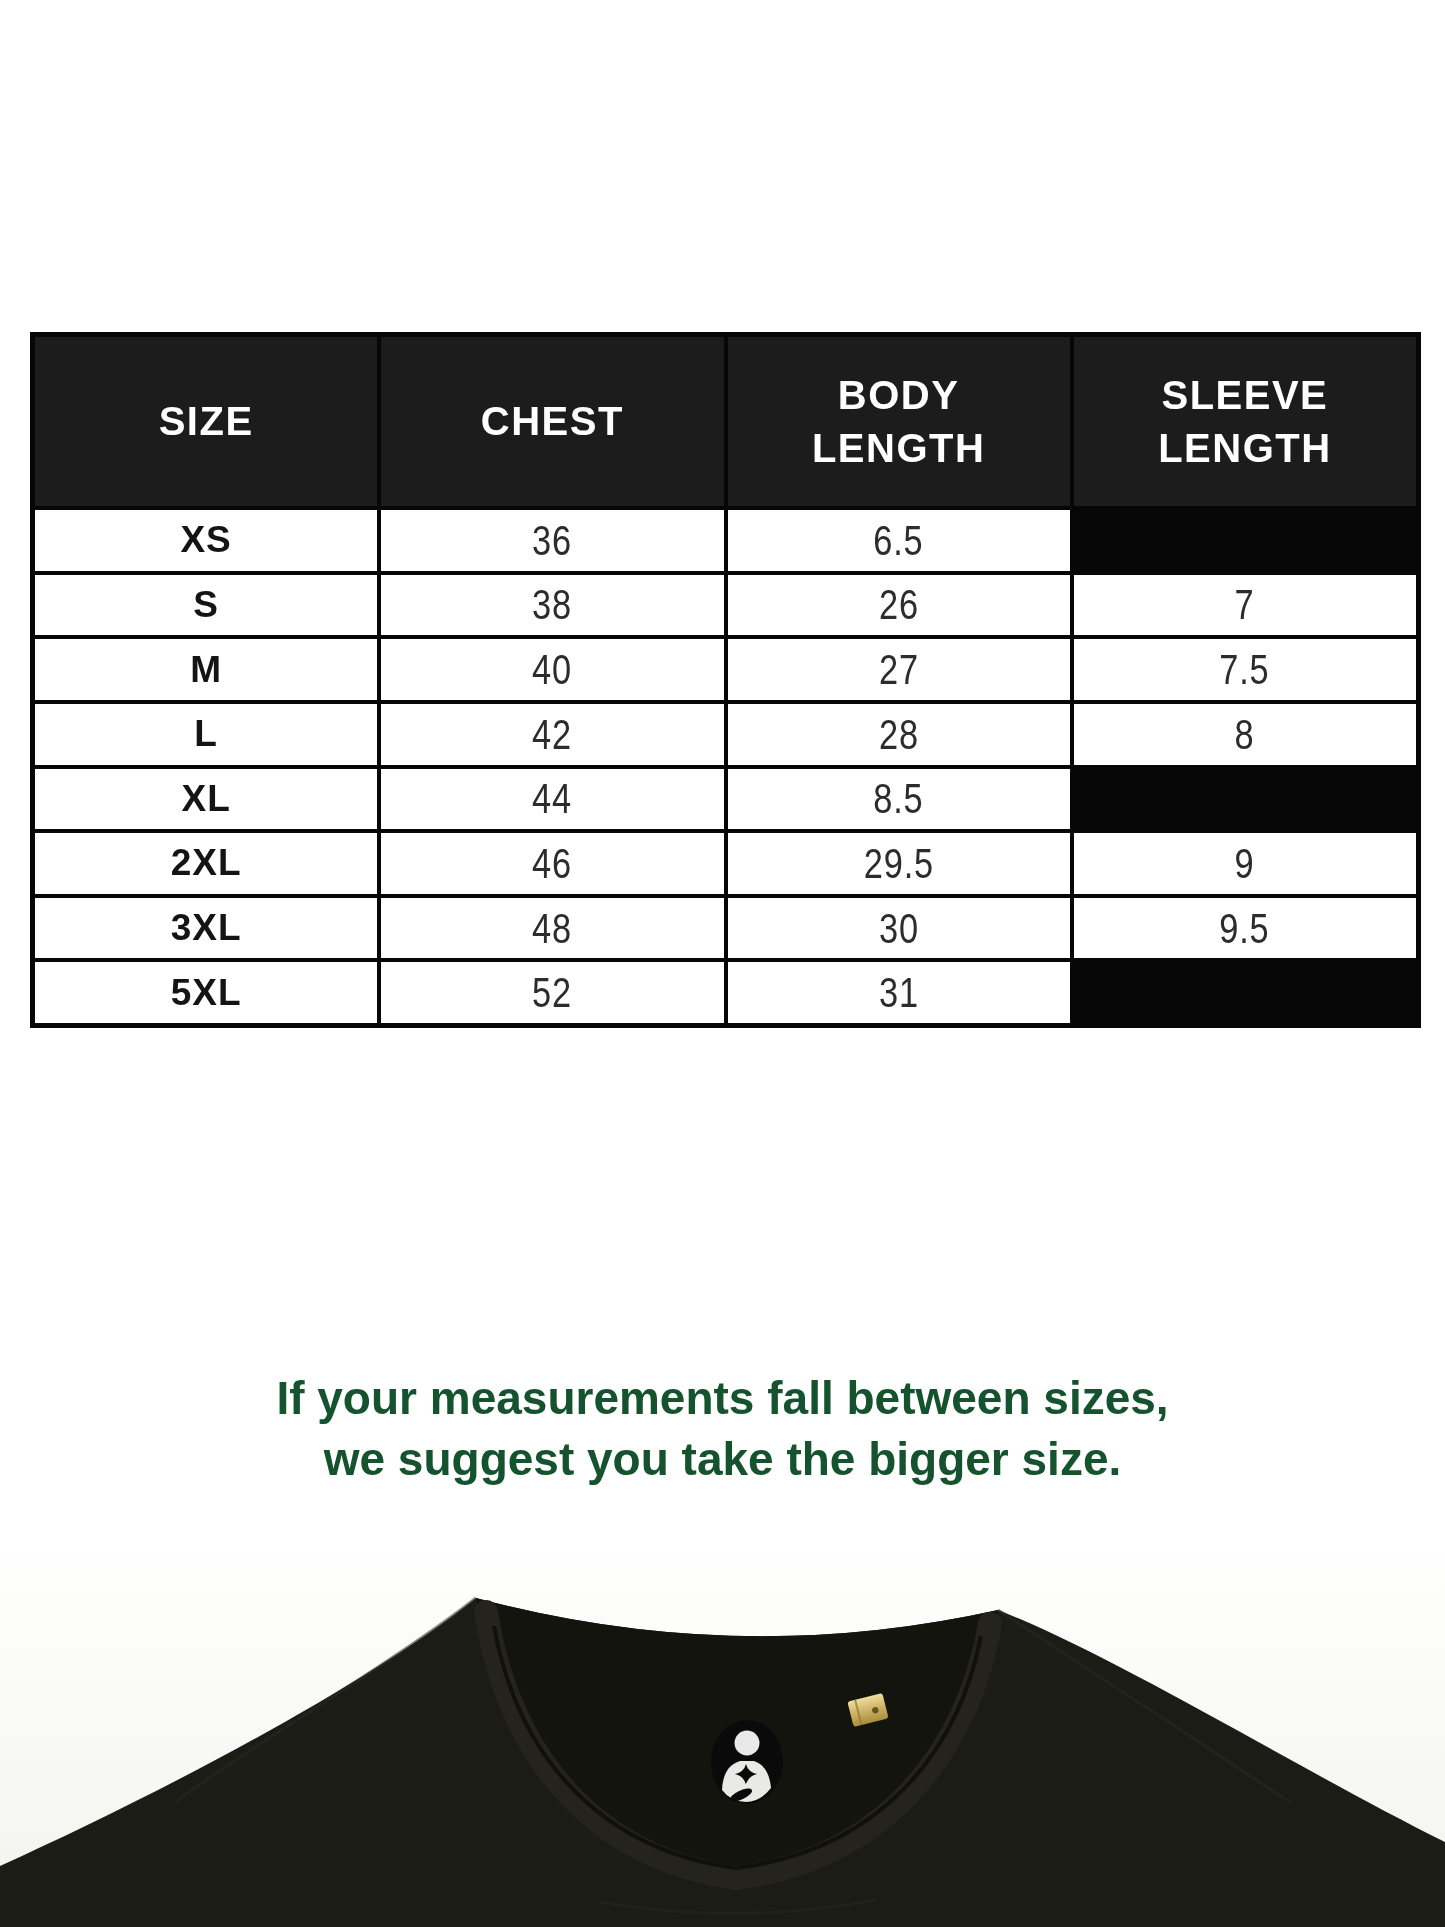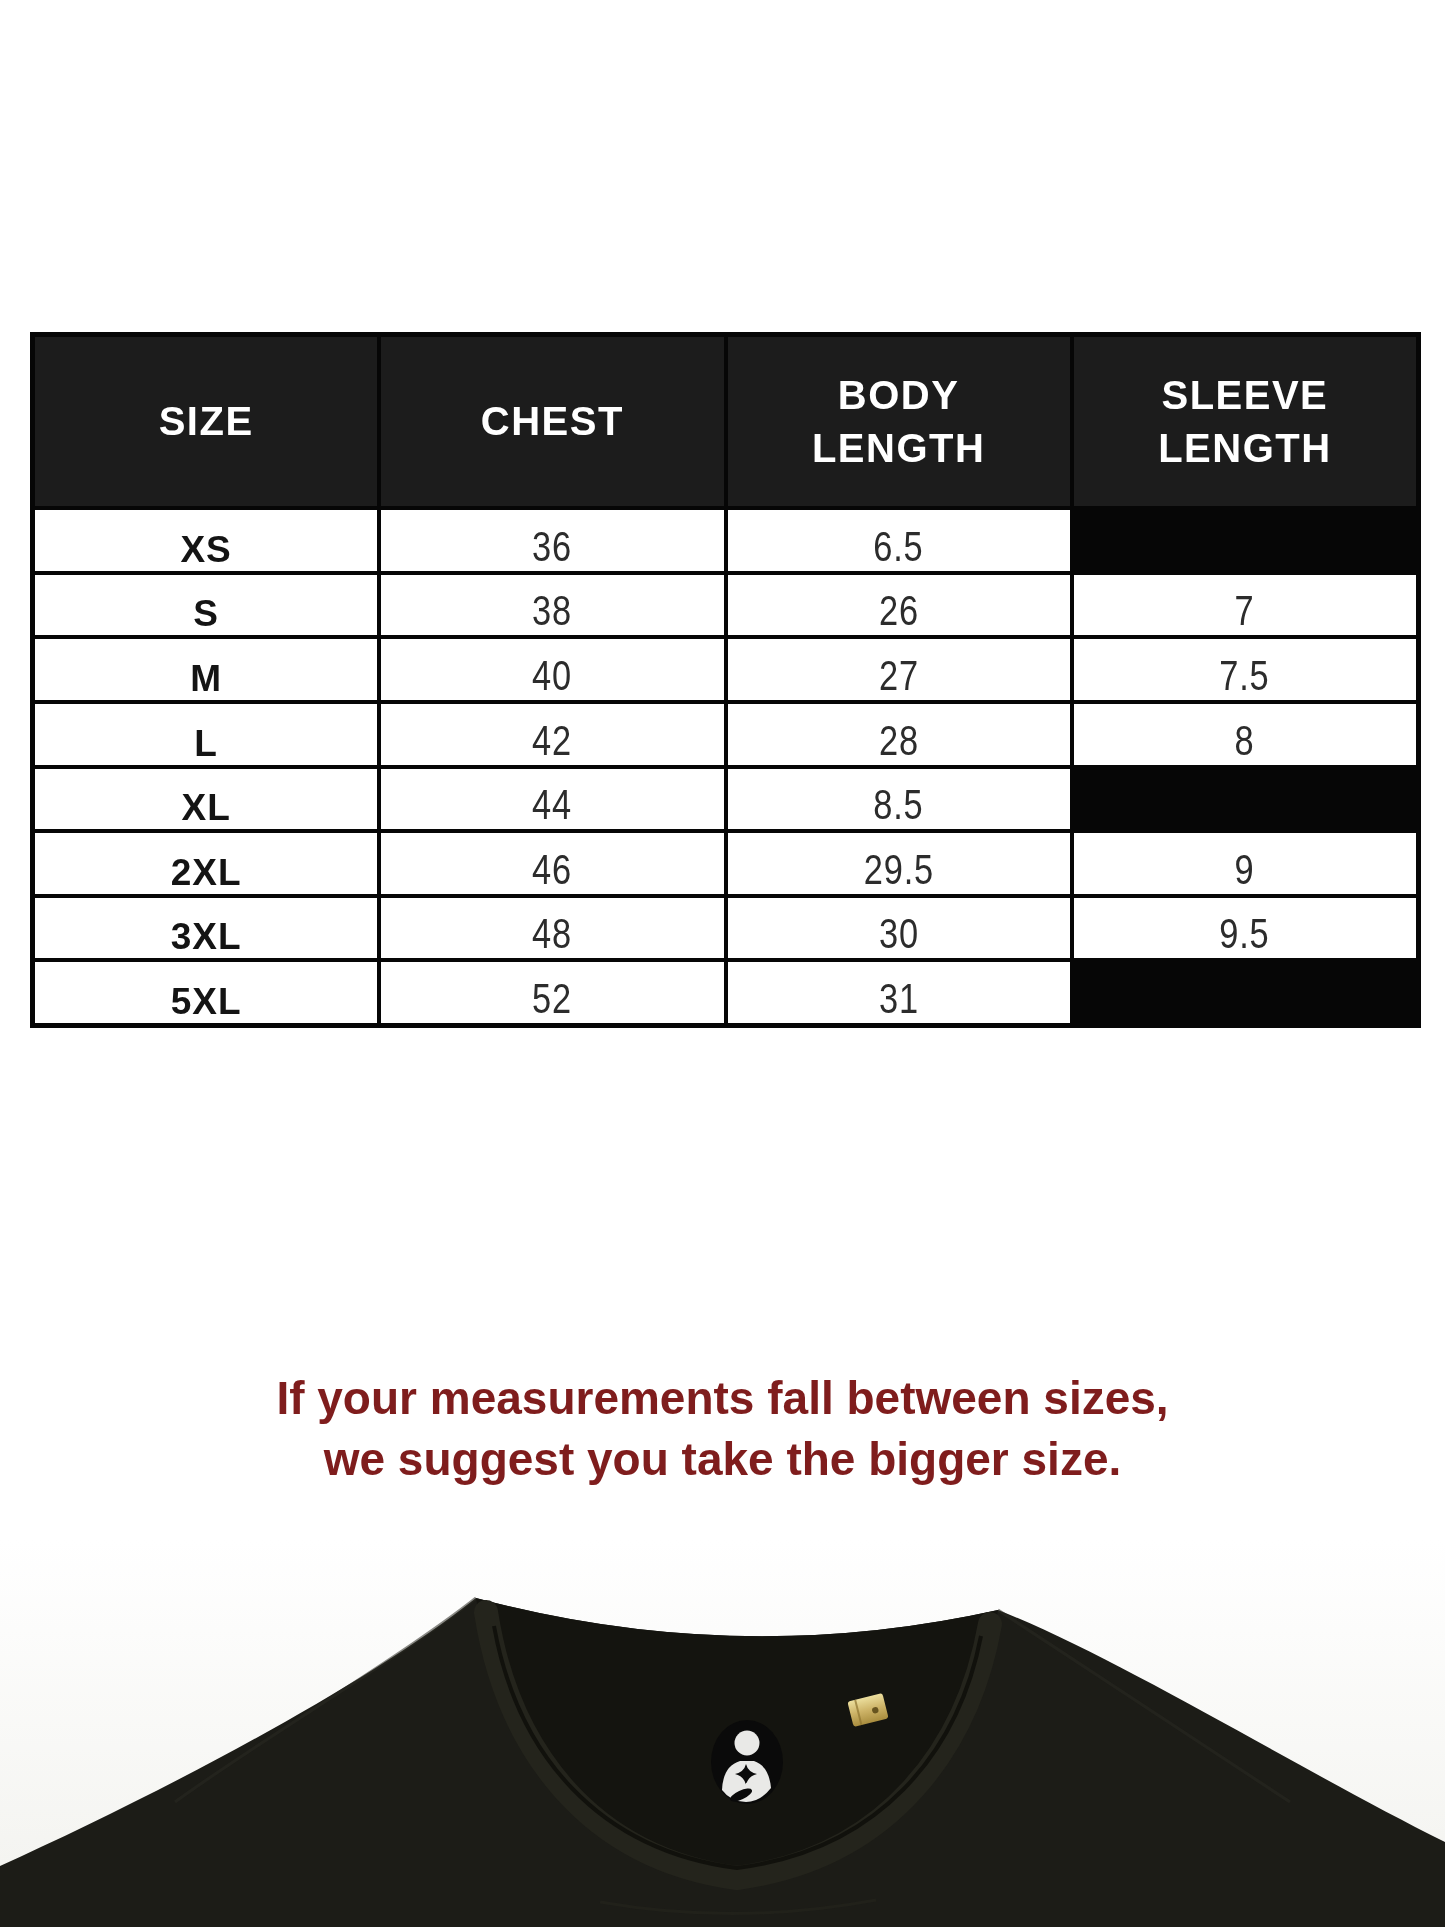--- a/index.html
+++ b/index.html
@@ -28,32 +28,32 @@
     height:169px; flex:0 0 169px; margin-bottom:4px;
   }
   .hcell {
     background:#1c1c1c; color:#ffffff;
     display:flex; align-items:center; justify-content:center; text-align:center;
     font-weight:700; font-size:40px; letter-spacing:1.5px; line-height:1.32;
   }
   .hcell span { display:inline-block; max-width:235px; }
   .tbody { flex:1 1 auto; display:grid; grid-template-rows:repeat(8,1fr); gap:4px; }
   .trow  { display:grid; grid-template-columns:repeat(4,1fr); gap:4px; }
-  .cell  { background:#ffffff; display:flex; align-items:flex-end; justify-content:center; }
+  .cell  { background:#ffffff; display:flex; align-items:center; justify-content:center; }
   .size-cell { font-weight:700; font-size:37px; letter-spacing:1px; color:#141414; }
   .num-cell span {
     display:inline-block; font-size:43px; font-weight:400; color:#2c2c2c;
     transform:scaleX(0.8); letter-spacing:1px;
   }
 
   
   .note {
     position:absolute; left:0; top:1368px; width:1445px;
     text-align:center; font-weight:700; font-size:46px; line-height:61px;
-    color:#7f1d1d; letter-spacing:0px;
+    color:#14532d; letter-spacing:0px;
   }
 
   
   .photo { position:absolute; left:0; top:1540px; width:1445px; height:387px; }
   .photo svg { display:block; }
 </style>
 </head>
 <body>
 
 <div class="page">

